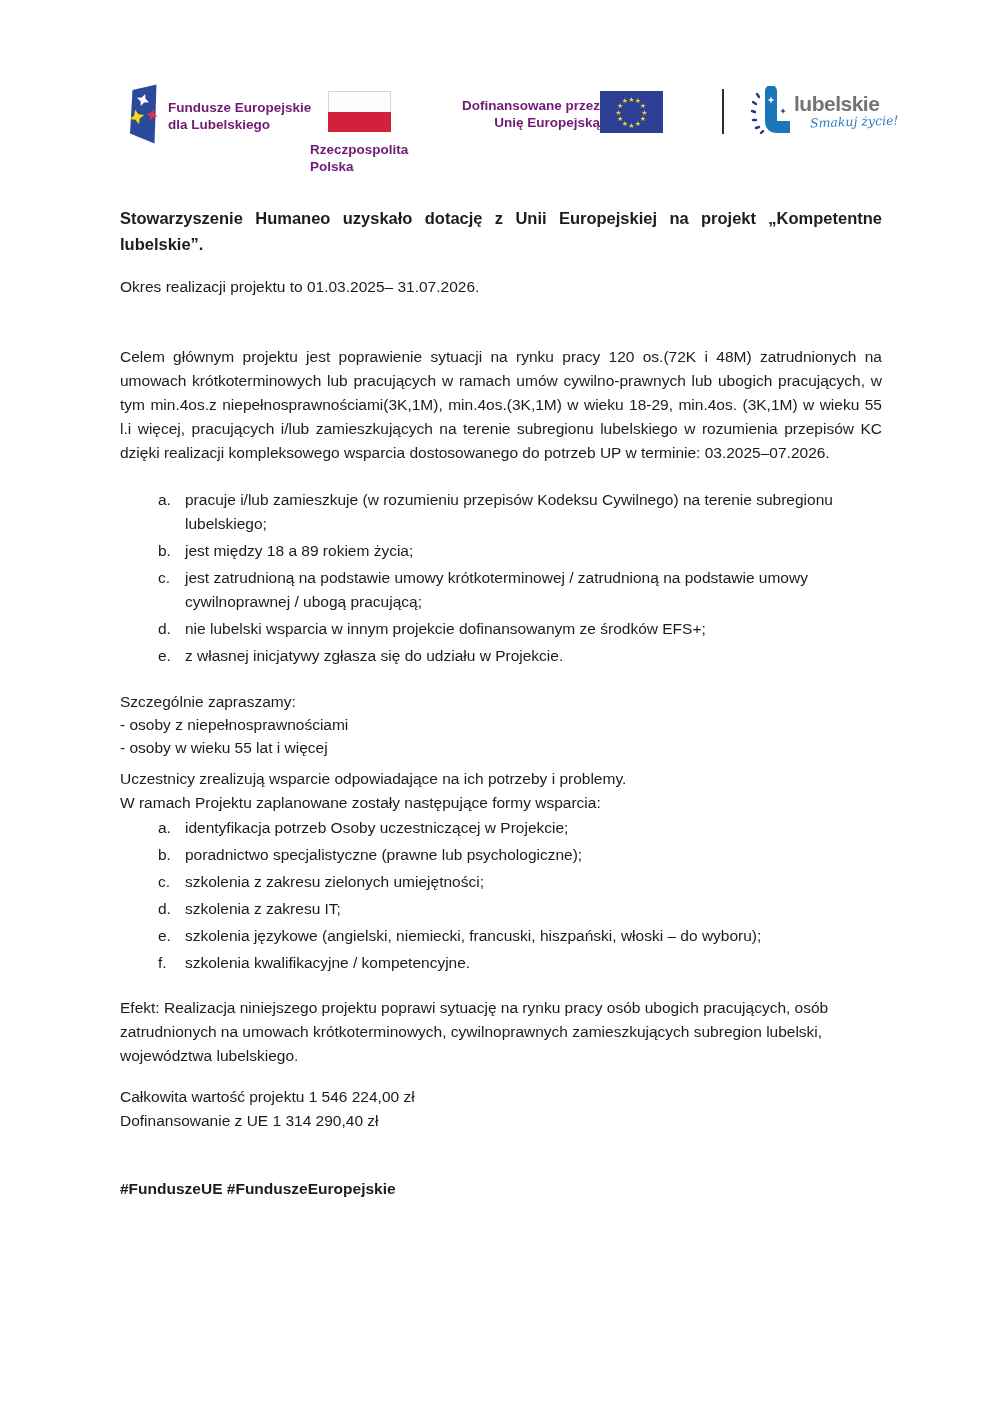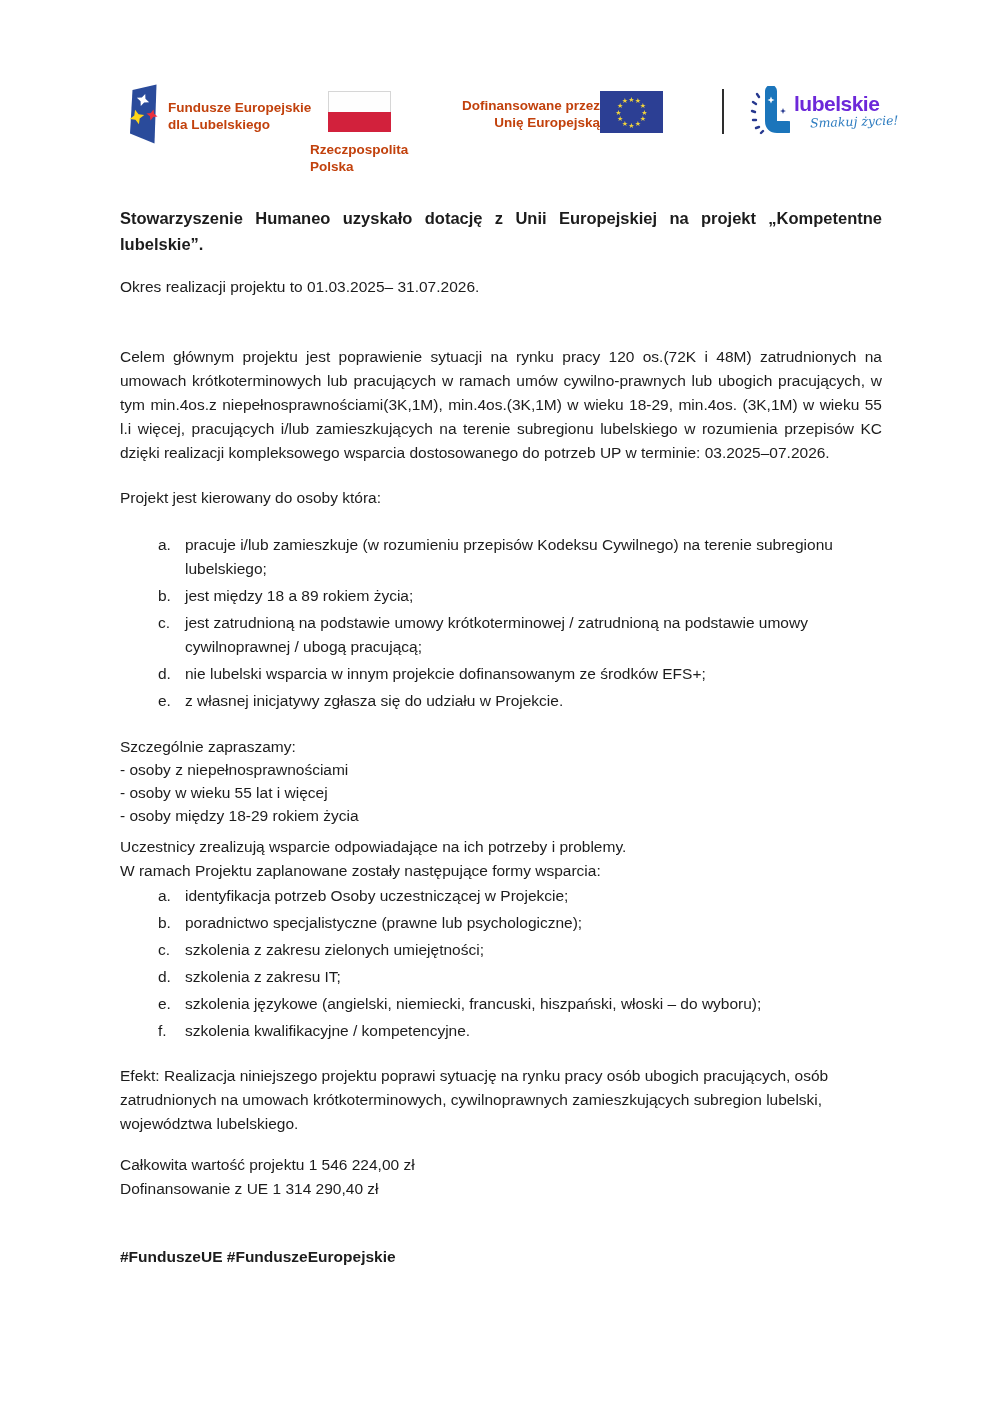--- a/index.html
+++ b/index.html
@@ -13,32 +13,32 @@
     color: #1c1c1c;
     overflow: hidden;
     margin: 0 auto;
   }
 
   
   .header { position: absolute; top: 84px; left: 0; width: 100%; height: 66px; }
   .logo { position: absolute; display: flex; align-items: center; }
   .logo-fundusze { left: 128px; top: 0; gap: 10px; }
   .logo-text {
-    font-size: 13.5px; font-weight: bold; line-height: 17px; color: #c2410c;
+    font-size: 13.5px; font-weight: bold; line-height: 17px; color: #701a75;
   }
   .logo-poland { left: 310px; top: 7px; gap: 9px; flex-direction: column; }
   .pl-flag { width: 63px; height: 41px; flex: none; }
   .pl-white { height: 50%; background: #fefefe; border: 1px solid #d6d6d6; border-bottom: none; }
   .pl-red { height: 50%; background: #d2213c; }
   .logo-eu { left: 452px; top: 7px; }
   .eu-caption { width: 148px; text-align: right; }
   .separator { position: absolute; left: 722px; top: 5px; width: 2px; height: 45px; background: #2e2e2e; }
   .logo-lubelskie { left: 750px; top: 2px; gap: 4px; align-items: flex-start; }
   .lub-text-block { padding-top: 8px; }
-  .lub-name { font-size: 21px; font-weight: bold; letter-spacing: -0.5px; color: #6d28d9; line-height: 20px; }
+  .lub-name { font-size: 21px; font-weight: bold; letter-spacing: -0.5px; color: #737373; line-height: 20px; }
   .lub-tagline {
     font-family: "DejaVu Serif", serif; font-style: italic;
     font-size: 12.5px; color: #2f7dc0; margin-left: 16px; transform: rotate(-2deg);
   }
 
   
   .content { position: absolute; top: 205px; left: 120px; width: 762px; }
   p { font-size: 15.5px; line-height: 24px; }
   .title { font-size: 16.5px; line-height: 26px; font-weight: bold; text-align: justify; }
   .period { margin-top: 18px; }
@@ -141,21 +141,20 @@
   </div>
 
   <div class="content">
 
     <p class="title">Stowarzyszenie Humaneo uzyskało dotację z Unii Europejskiej na projekt „Kompetentne lubelskie”.</p>
 
     <p class="period">Okres realizacji projektu to 01.03.2025– 31.07.2026.</p>
 
     <p class="goal">Celem głównym projektu jest poprawienie sytuacji na rynku pracy 120 os.(72K i 48M) zatrudnionych na umowach krótkoterminowych lub pracujących w ramach umów cywilno-prawnych lub ubogich pracujących, w tym min.4os.z niepełnosprawnościami(3K,1M), min.4os.(3K,1M) w wieku 18-29, min.4os. (3K,1M) w wieku 55 l.i więcej, pracujących i/lub zamieszkujących na terenie subregionu lubelskiego w rozumienia przepisów KC dzięki realizacji kompleksowego wsparcia dostosowanego do potrzeb UP w terminie: 03.2025–07.2026.</p>
 
-    <p class="target-intro">Projekt jest kierowany do osoby która:</p>
 
     <ol class="letter-list">
       <li>
         <span class="marker">a.</span>
         <span class="item-text">pracuje i/lub zamieszkuje (w rozumieniu przepisów Kodeksu Cywilnego) na terenie subregionu lubelskiego;</span>
       </li>
       <li>
         <span class="marker">b.</span>
         <span class="item-text">jest między 18 a 89 rokiem życia;</span>
       </li>
@@ -170,21 +169,20 @@
       <li>
         <span class="marker">e.</span>
         <span class="item-text">z własnej inicjatywy zgłasza się do udziału w Projekcie.</span>
       </li>
     </ol>
 
     <div class="invite-block">
       <p>Szczególnie zapraszamy:</p>
       <p>- osoby z niepełnosprawnościami</p>
       <p>- osoby w wieku 55 lat i więcej</p>
-      <p>- osoby między 18-29 rokiem życia</p>
     </div>
 
     <div class="support-block">
       <p>Uczestnicy zrealizują wsparcie odpowiadające na ich potrzeby i problemy.</p>
       <p>W ramach Projektu zaplanowane zostały następujące formy wsparcia:</p>
     </div>
 
     <ol class="letter-list forms-list">
       <li>
         <span class="marker">a.</span>

